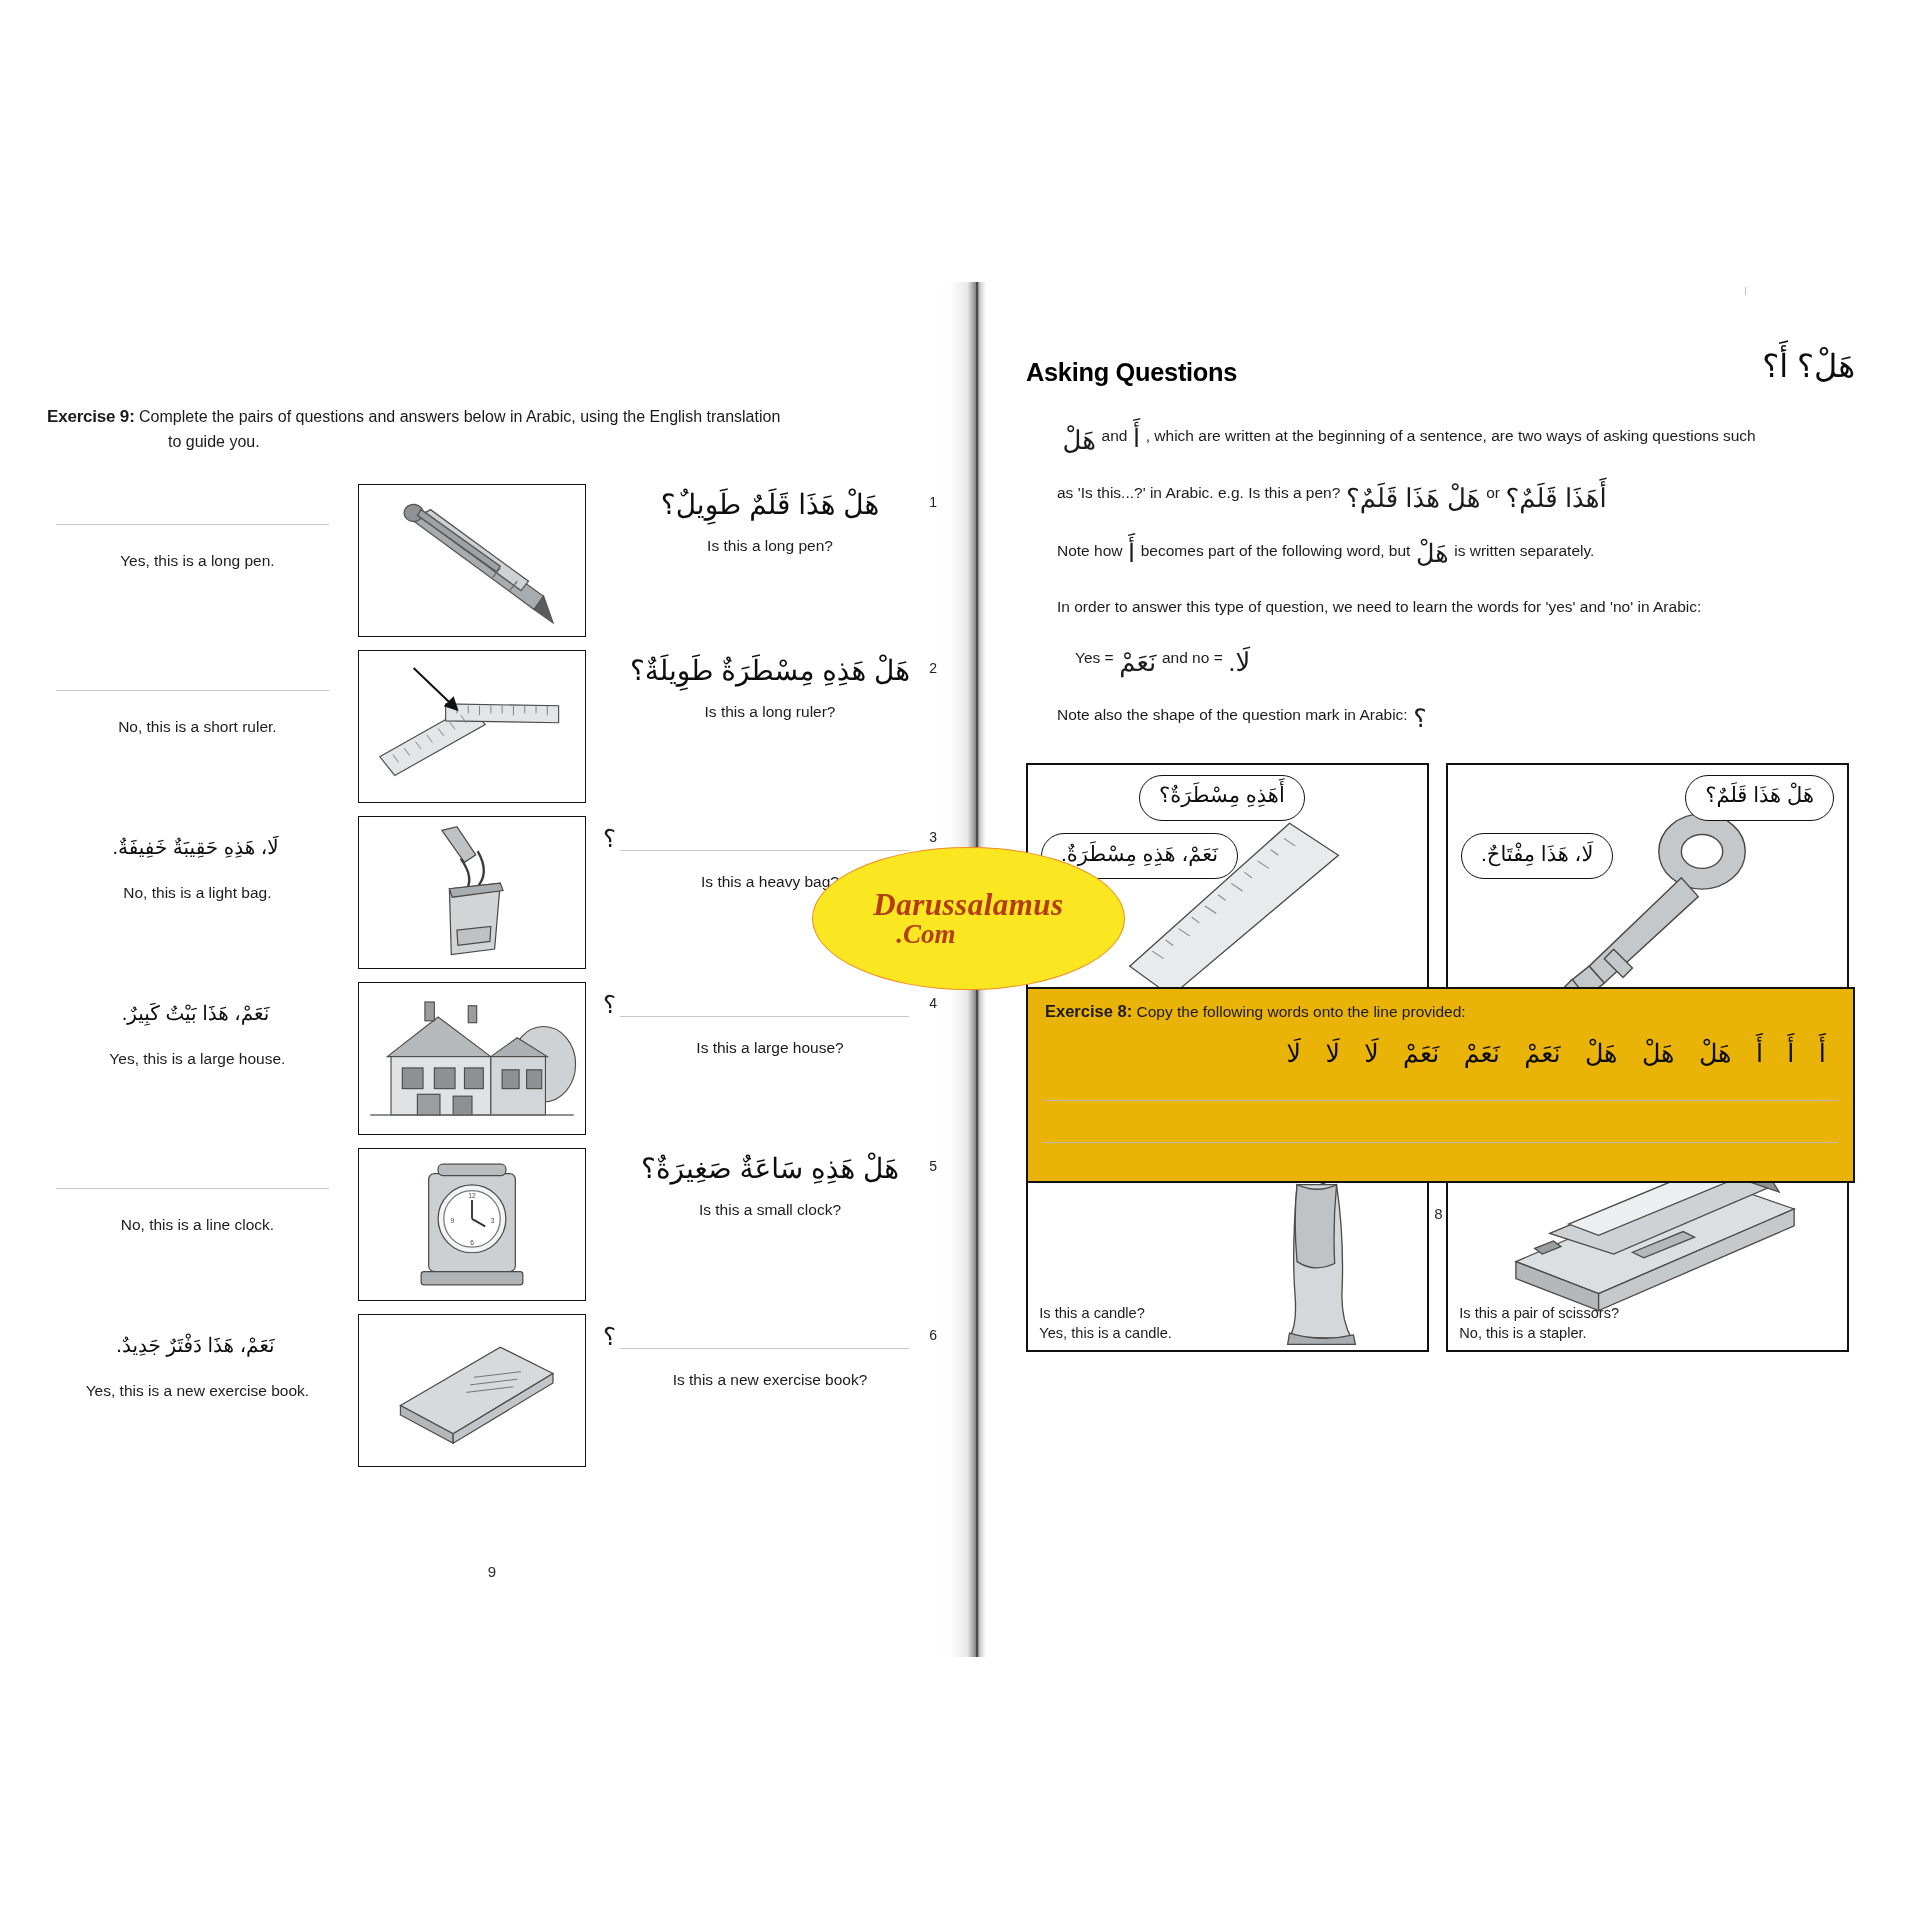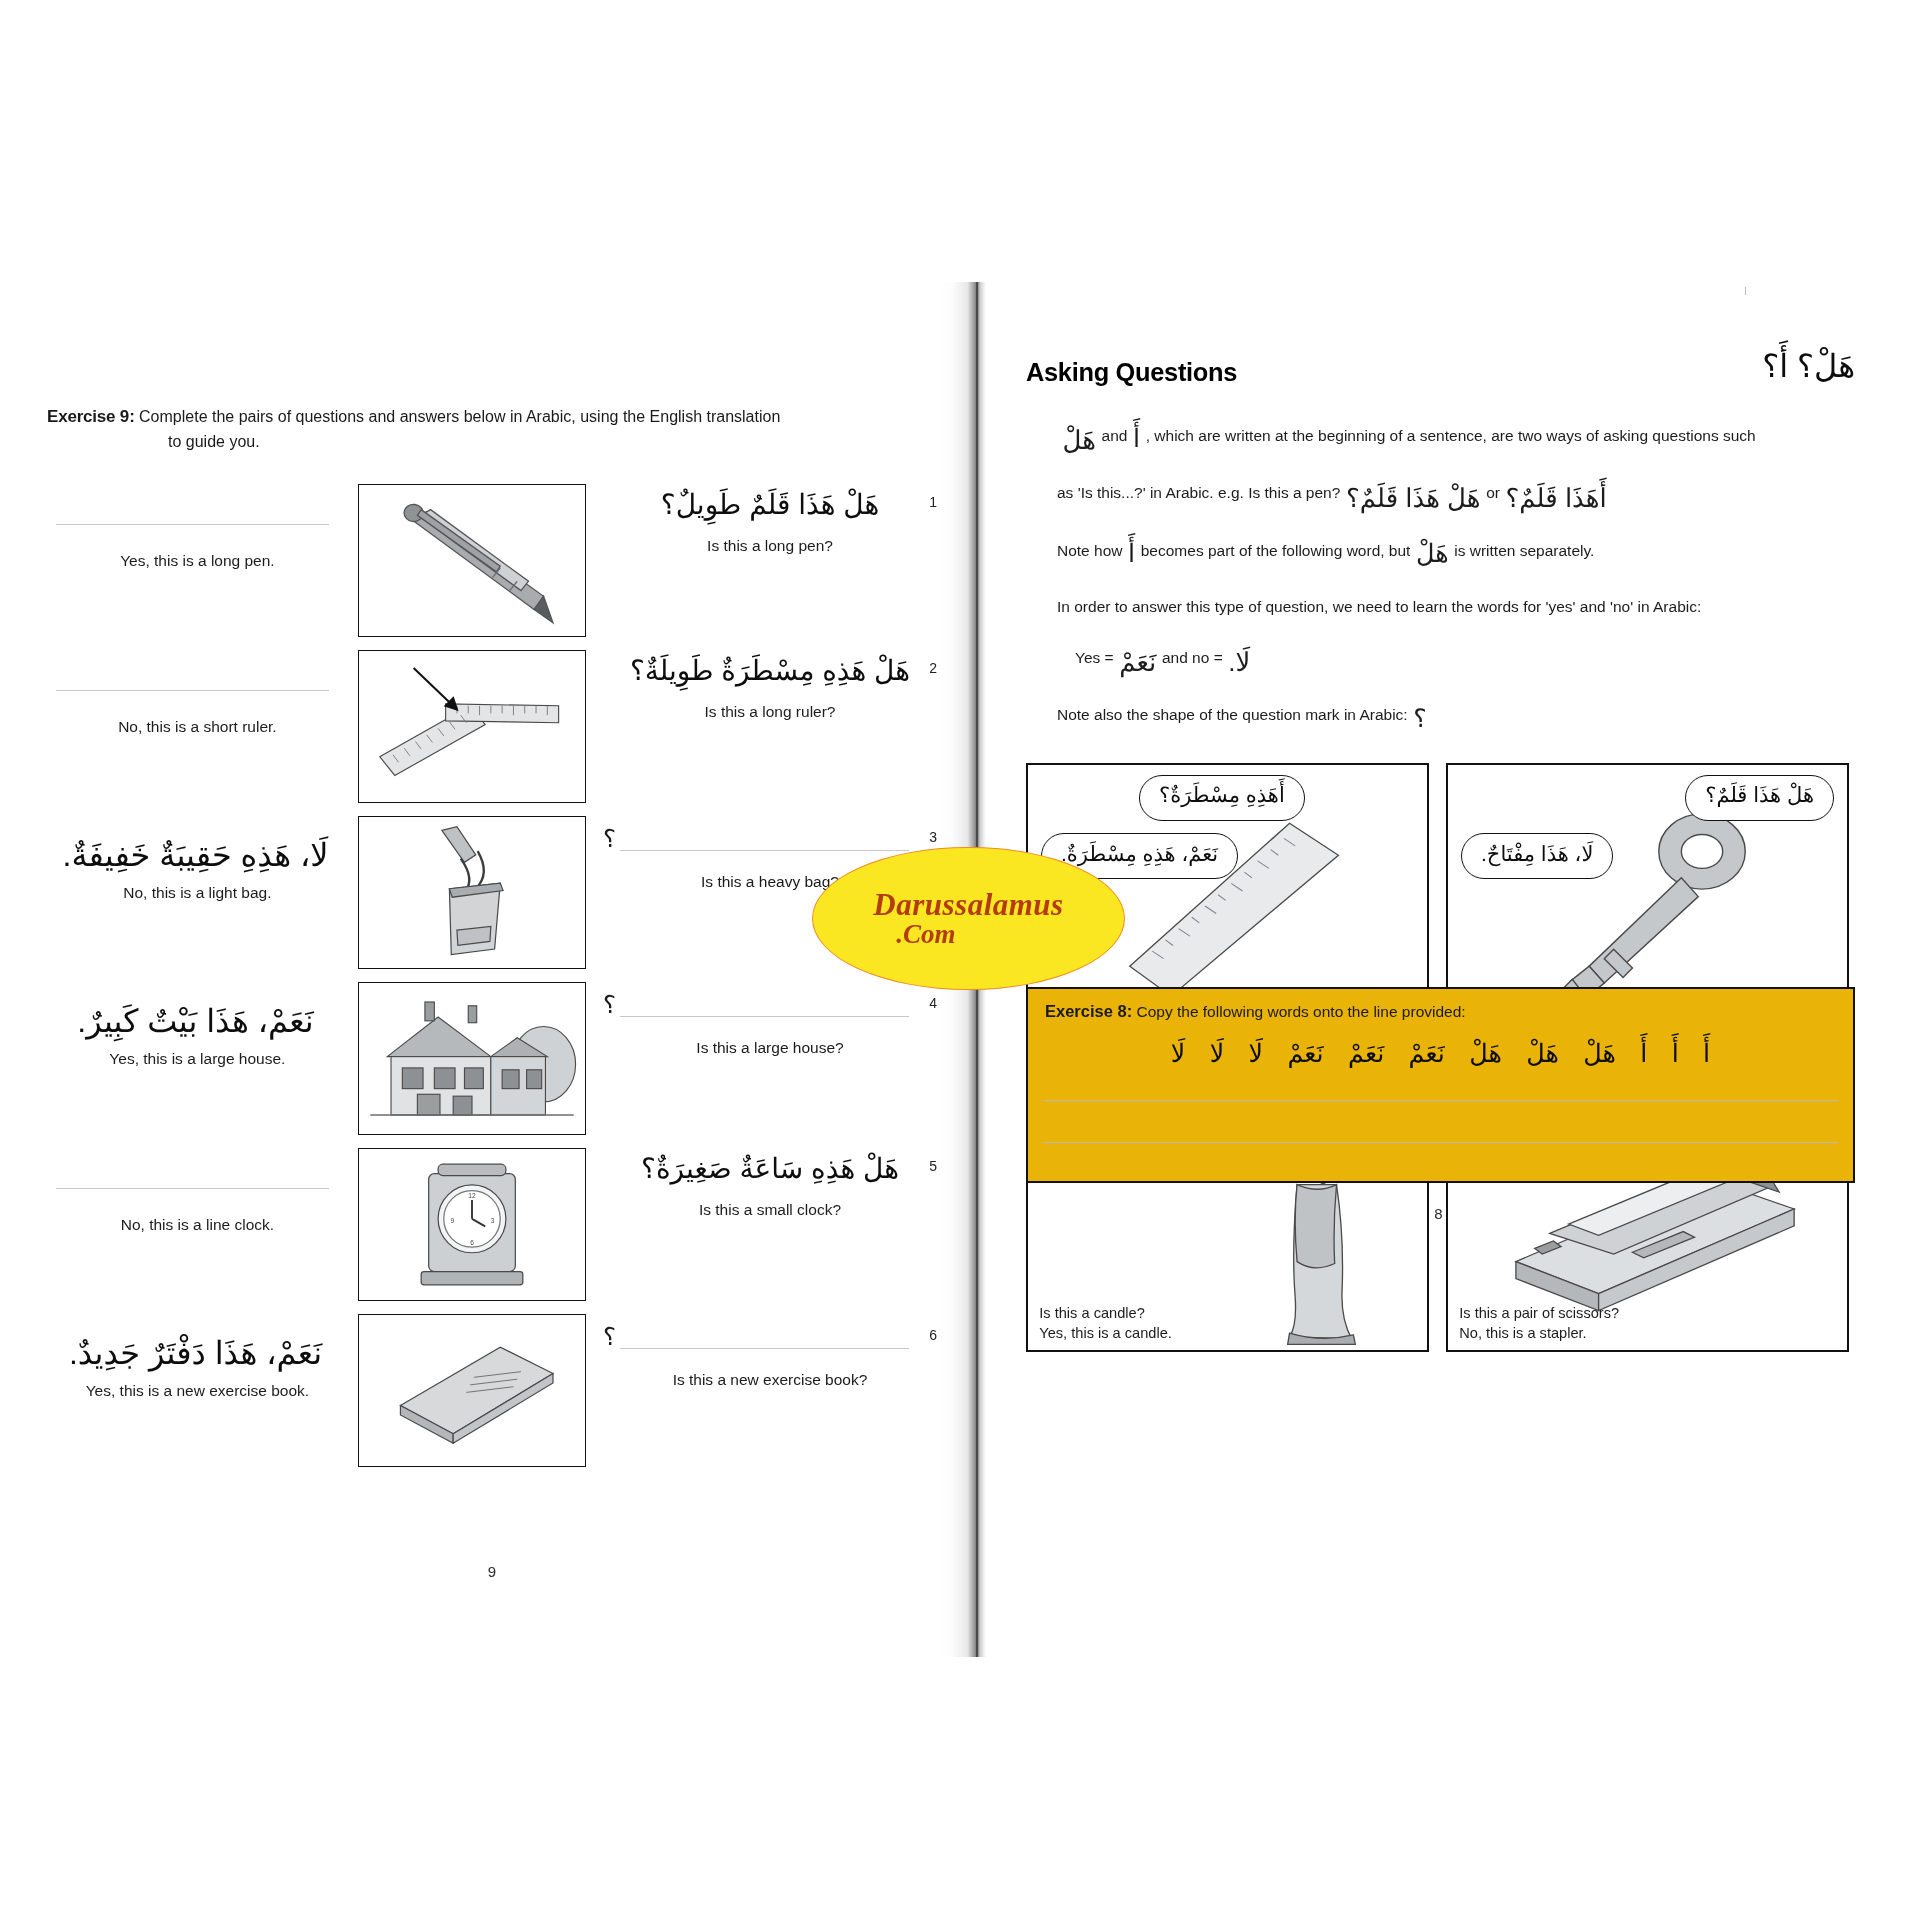--- a/index.html
+++ b/index.html
@@ -102,21 +102,21 @@
     font-size: 15.5px;
     color: #1c1c1c;
   }
   .ar-left {
     position: absolute;
     left: 0px;
     width: 297px;
     top: 24.5px;
     text-align: center;
     direction: rtl;
-    font-size: 32px;
+    font-size: 20px;
     line-height: 1.25;
     color: #0d0d0d;
   }
   .rule-left {
     position: absolute;
     left: 9.4px;
     width: 273px;
     top: 45px;
     border-top: 0.9px solid #c8c8c8;
   }
@@ -279,21 +279,21 @@
     position: absolute;
     left: 17px; top: 13px;
     font-size: 15.5px;
   }
   .ex8-head b { font-size: 16.5px; }
   .ex8-words {
     position: absolute;
     left: 15px; right: 15px;
     top: 49px;
     direction: rtl;
-    text-align: center;
+    text-align: right;
     font-size: 25.4px;
     letter-spacing: 0px;
     color: #0d0d0d;
   }
   .ex8-words span { display:inline-block; padding: 0 12.2px; }
   .ex8-rule {
     position: absolute;
     left: 15px; right: 15px;
     border-top: 0.9px solid #b9b9b9;
   }

